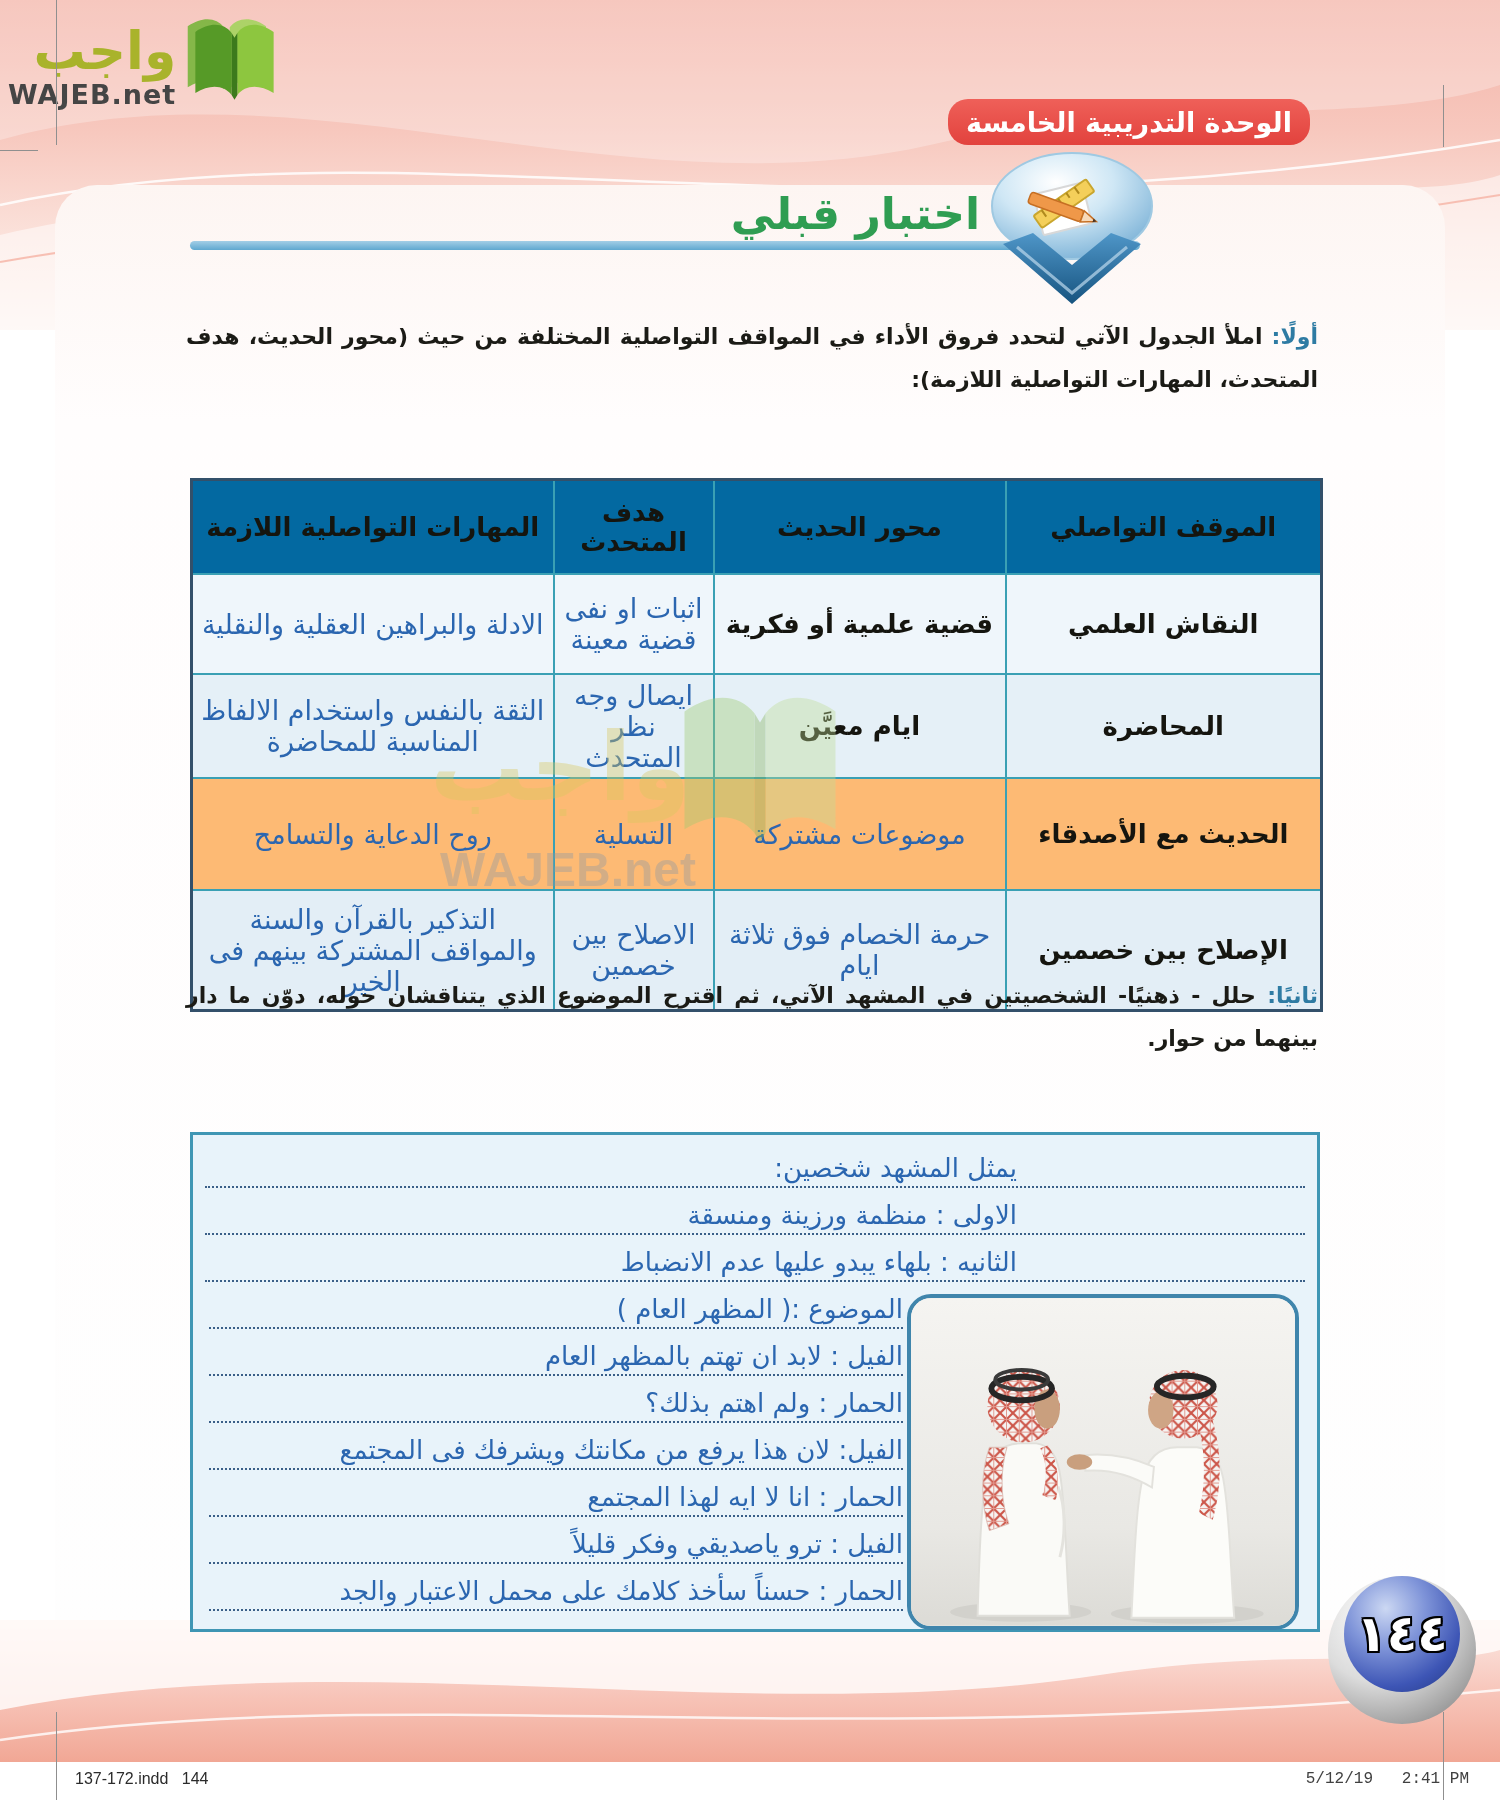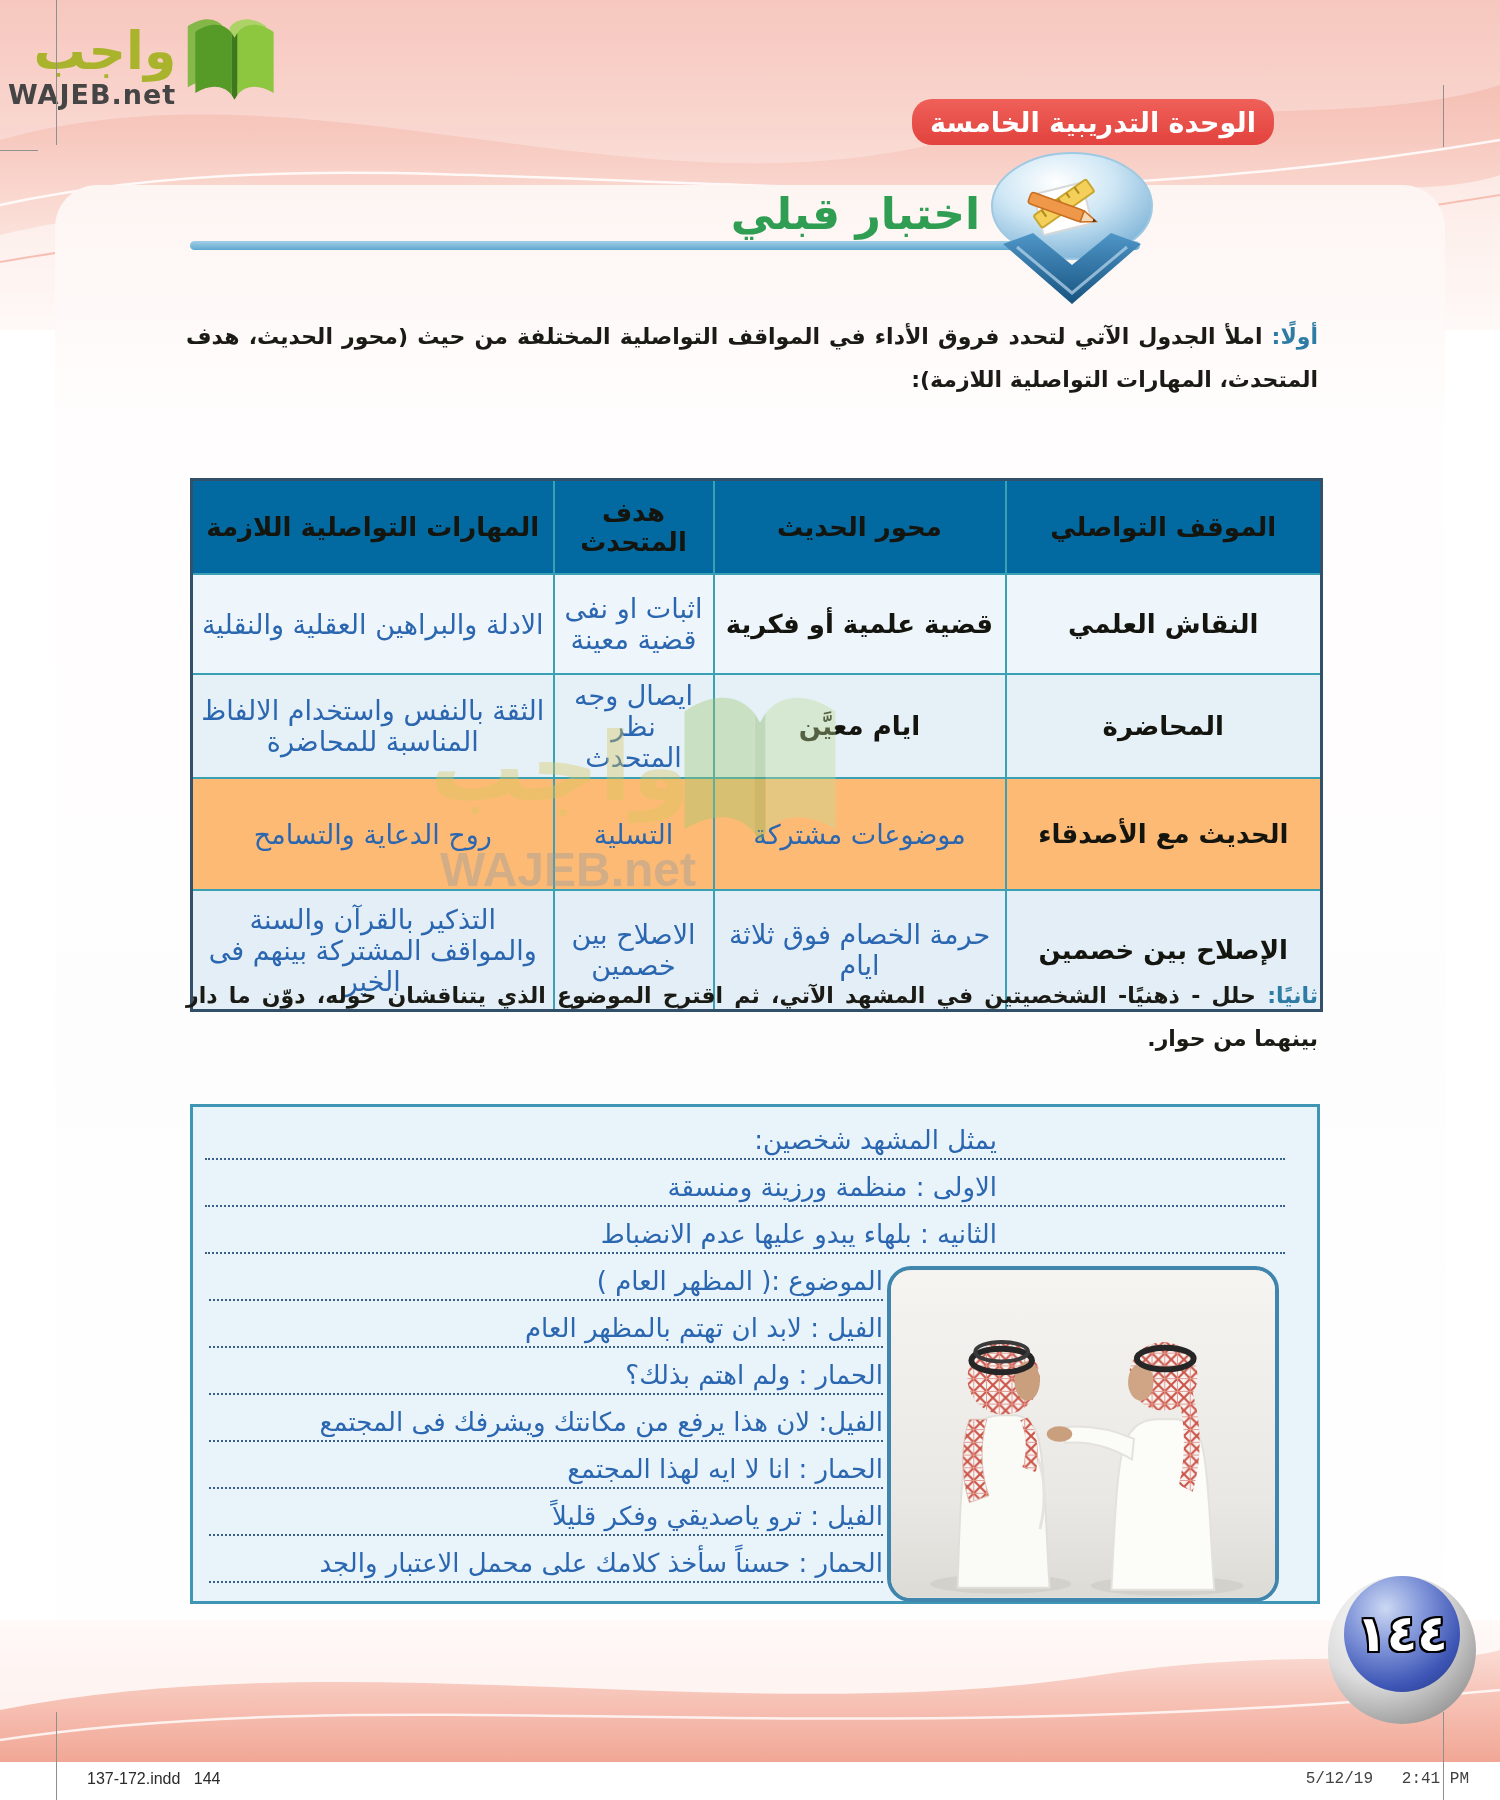--- a/index.html
+++ b/index.html
@@ -21,21 +21,21 @@
   .mark{position:absolute;background:#8f8f8f;z-index:4;}
 
   
   .logo{position:absolute;left:8px;top:16px;display:flex;align-items:flex-start;z-index:3;}
   .logo-textcol{display:flex;flex-direction:column;align-items:flex-end;margin-top:8px;}
   .logo-arabic{font-size:52px;font-weight:bold;color:#a9b32b;line-height:1.05;direction:rtl;}
   .logo-latin{font-size:27px;font-weight:bold;color:#454545;letter-spacing:1px;}
   .logo-book{width:105px;height:92px;margin-left:6px;}
 
   
-  .unit-banner{position:absolute;left:912px;top:99px;width:362px;height:46px;z-index:3;
+  .unit-banner{position:absolute;left:948px;top:99px;width:362px;height:46px;z-index:3;
     background:linear-gradient(180deg,#ef6059 0%,#e2423d 100%);border-radius:20px;
     display:flex;align-items:center;justify-content:center;
     color:#ffffff;font-weight:bold;font-size:27px;direction:rtl;}
 
   
   .pretest-title{position:absolute;right:520px;top:188px;z-index:3;
     font-size:44px;font-weight:bold;color:#2f9d52;direction:rtl;}
   .title-underline{position:absolute;left:190px;top:241px;width:950px;height:9px;z-index:2;
     border-radius:5px;background:linear-gradient(180deg,#a3cee6 0%,#5fa8d0 100%);}
   .pretest-icon{position:absolute;left:975px;top:150px;width:190px;height:160px;z-index:3;}
@@ -61,23 +61,23 @@
 
   
   .watermark{position:absolute;left:430px;top:682px;width:470px;height:260px;z-index:3;
     opacity:0.38;pointer-events:none;}
   .wm-arabic{position:absolute;left:0;top:30px;font-size:95px;font-weight:bold;color:#d8c85e;direction:rtl;}
   .wm-book{position:absolute;left:215px;top:0;width:230px;height:175px;}
   .wm-latin{position:absolute;left:10px;top:160px;font-size:48px;font-weight:bold;color:#8d99a4;
     font-family:"Liberation Sans",sans-serif;}
 
   
-  .answer-box{position:absolute;left:190px;top:1104px;width:1130px;height:500px;z-index:3;
+  .answer-box{position:absolute;left:190px;top:1132px;width:1130px;height:500px;z-index:3;
     box-sizing:border-box;background:#e8f3fa;border:3px solid #3f96b4;
-    direction:rtl;padding:6px 32px 6px 12px;}
+    direction:rtl;padding:6px 12px 6px 12px;}
   .ans-line{height:47px;display:flex;align-items:flex-end;
     border-bottom:2px dotted #3a5f88;box-sizing:border-box;
     font-size:26px;color:#2b66b0;padding-bottom:3px;}
   .ans-intro .ans-line{padding-right:288px;}
   .ans-flex{display:flex;direction:rtl;}
   .photo-wrap{width:402px;box-sizing:border-box;padding:12px 6px 0 0;}
   .photo-frame{width:392px;height:336px;border:4px solid #3f85ac;border-radius:24px;
     overflow:hidden;background:#ececea;box-sizing:border-box;}
   .dialog-lines{flex:1;padding-left:4px;}
 
@@ -85,21 +85,21 @@
   .page-num{position:absolute;left:1328px;top:1576px;width:148px;height:148px;border-radius:50%;z-index:5;
     background:radial-gradient(circle at 35% 28%,#ffffff 0%,#dcdcdc 45%,#909090 85%,#6d6d6d 100%);
     display:flex;align-items:flex-start;justify-content:center;}
   .page-num-inner{width:116px;height:116px;border-radius:50%;
     background:radial-gradient(circle at 36% 28%,#ccd8f3 0%,#8095d9 35%,#3d55b5 70%,#22367e 100%);
     display:flex;align-items:center;justify-content:center;}
   .page-num-text{font-size:50px;font-weight:bold;color:#ffffff;
     text-shadow:-2px 0 #000,2px 0 #000,0 -2px #000,0 2px #000,-2px -2px #000,2px 2px #000,-2px 2px #000,2px -2px #000;}
 
   
-  .footer-left{position:absolute;left:87px;top:1770px;z-index:4;white-space:pre;
+  .footer-left{position:absolute;left:75px;top:1770px;z-index:4;white-space:pre;
     font-family:"Liberation Sans",sans-serif;font-size:16px;color:#2b2b2b;}
   .footer-right{position:absolute;right:31px;top:1770px;z-index:4;white-space:pre;
     font-family:Liberation Mono, monospace;font-size:16px;color:#404040;}
 </style>
 </head>
 <body>
 
 <div class="page">
 
   <div class="top-band">

